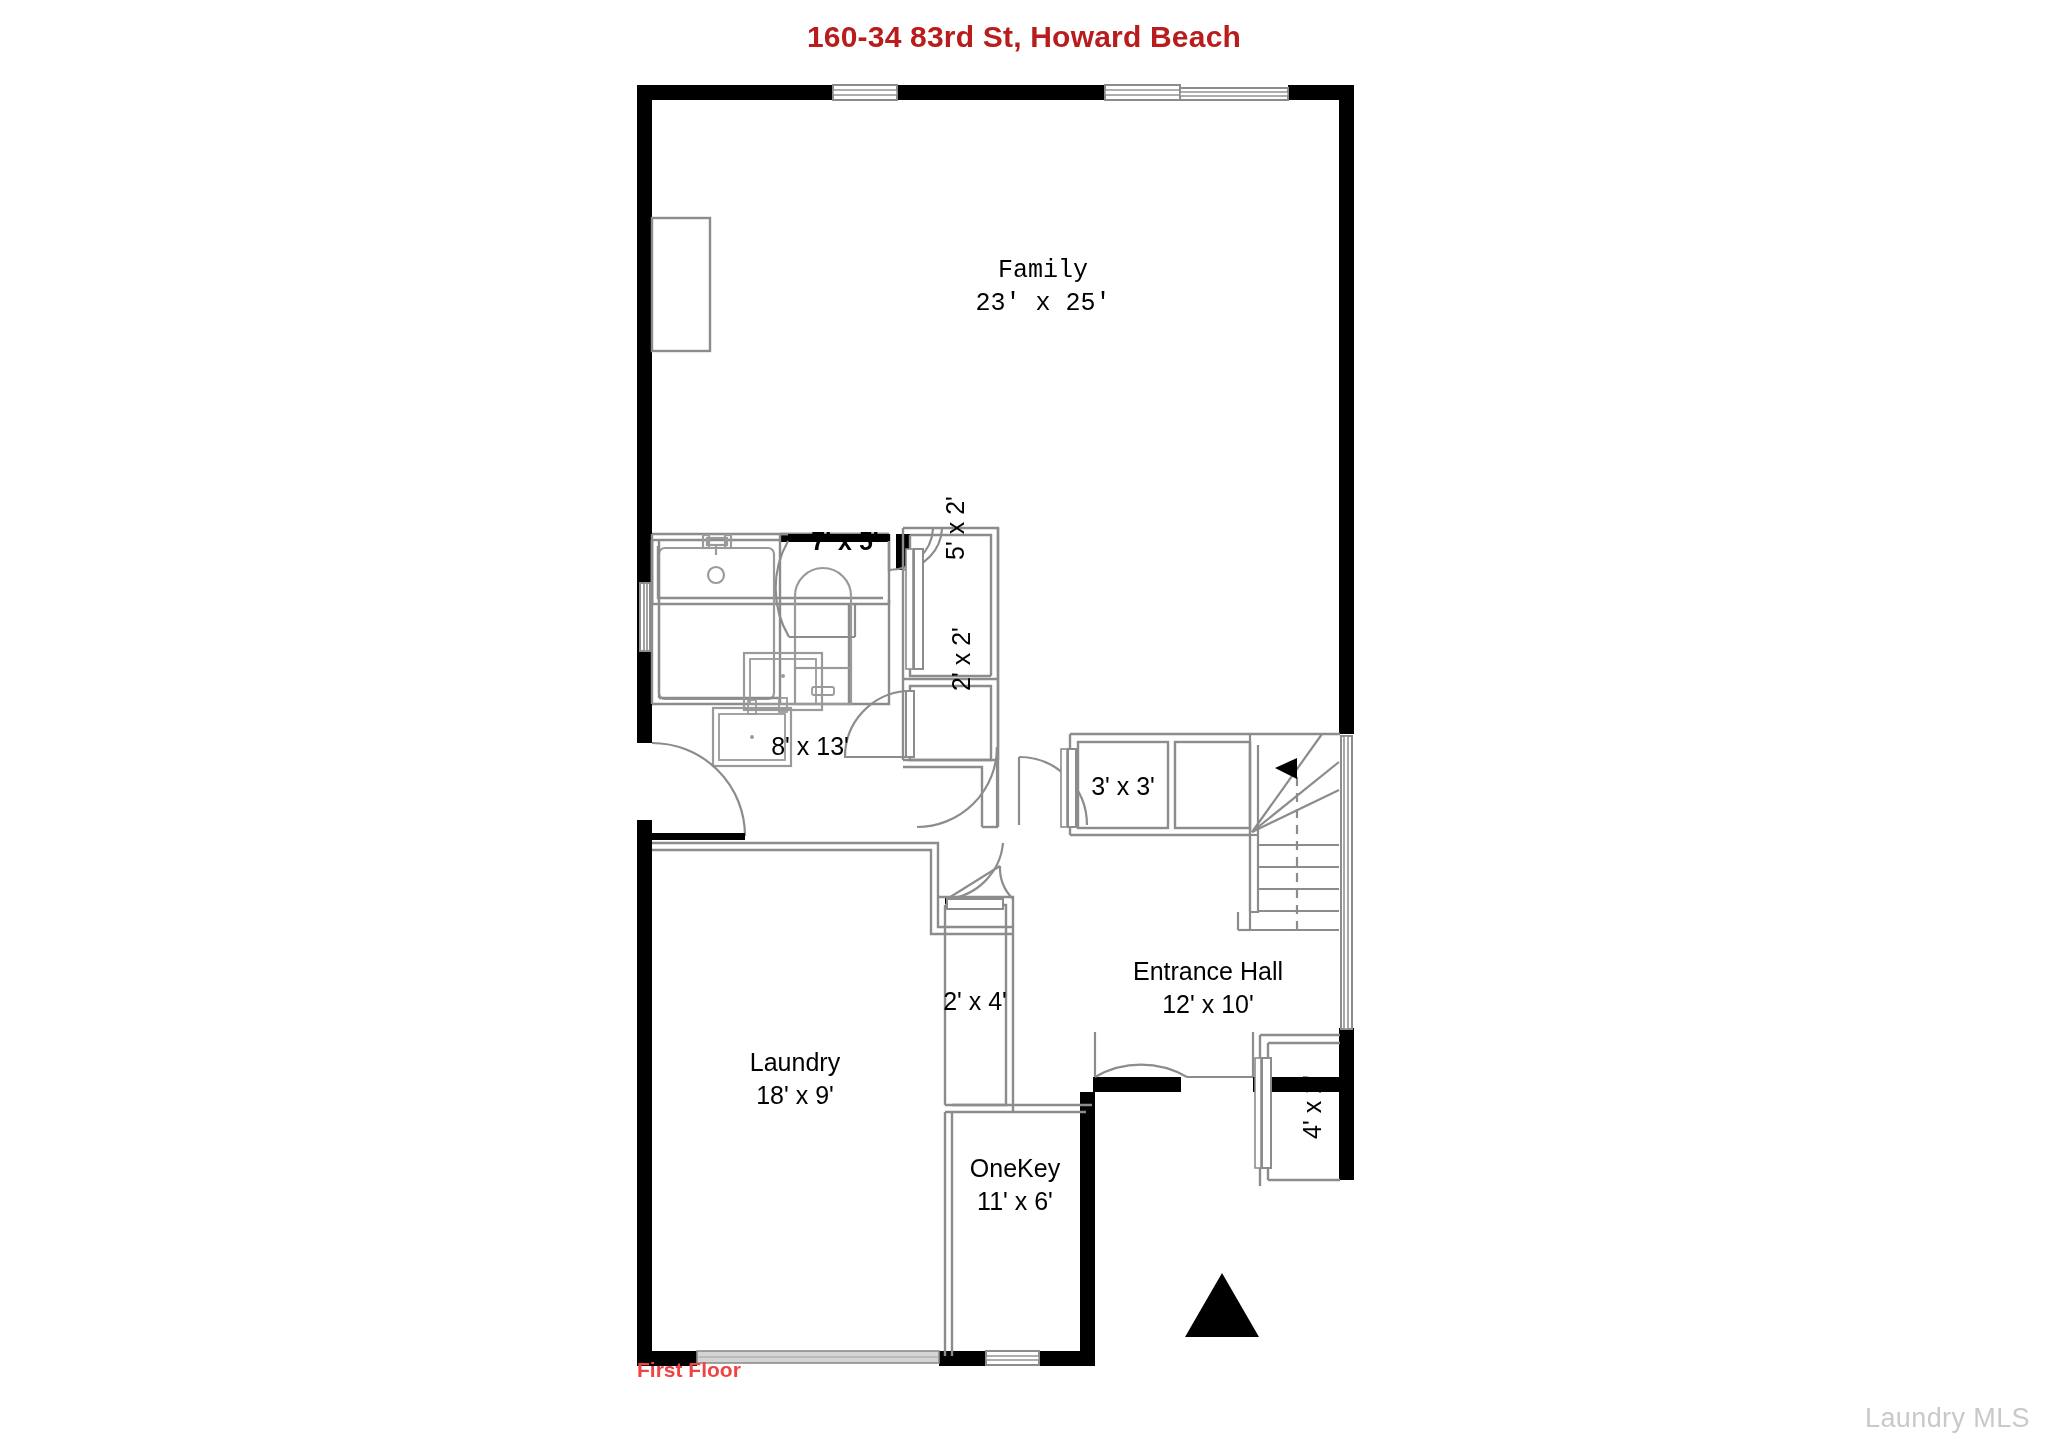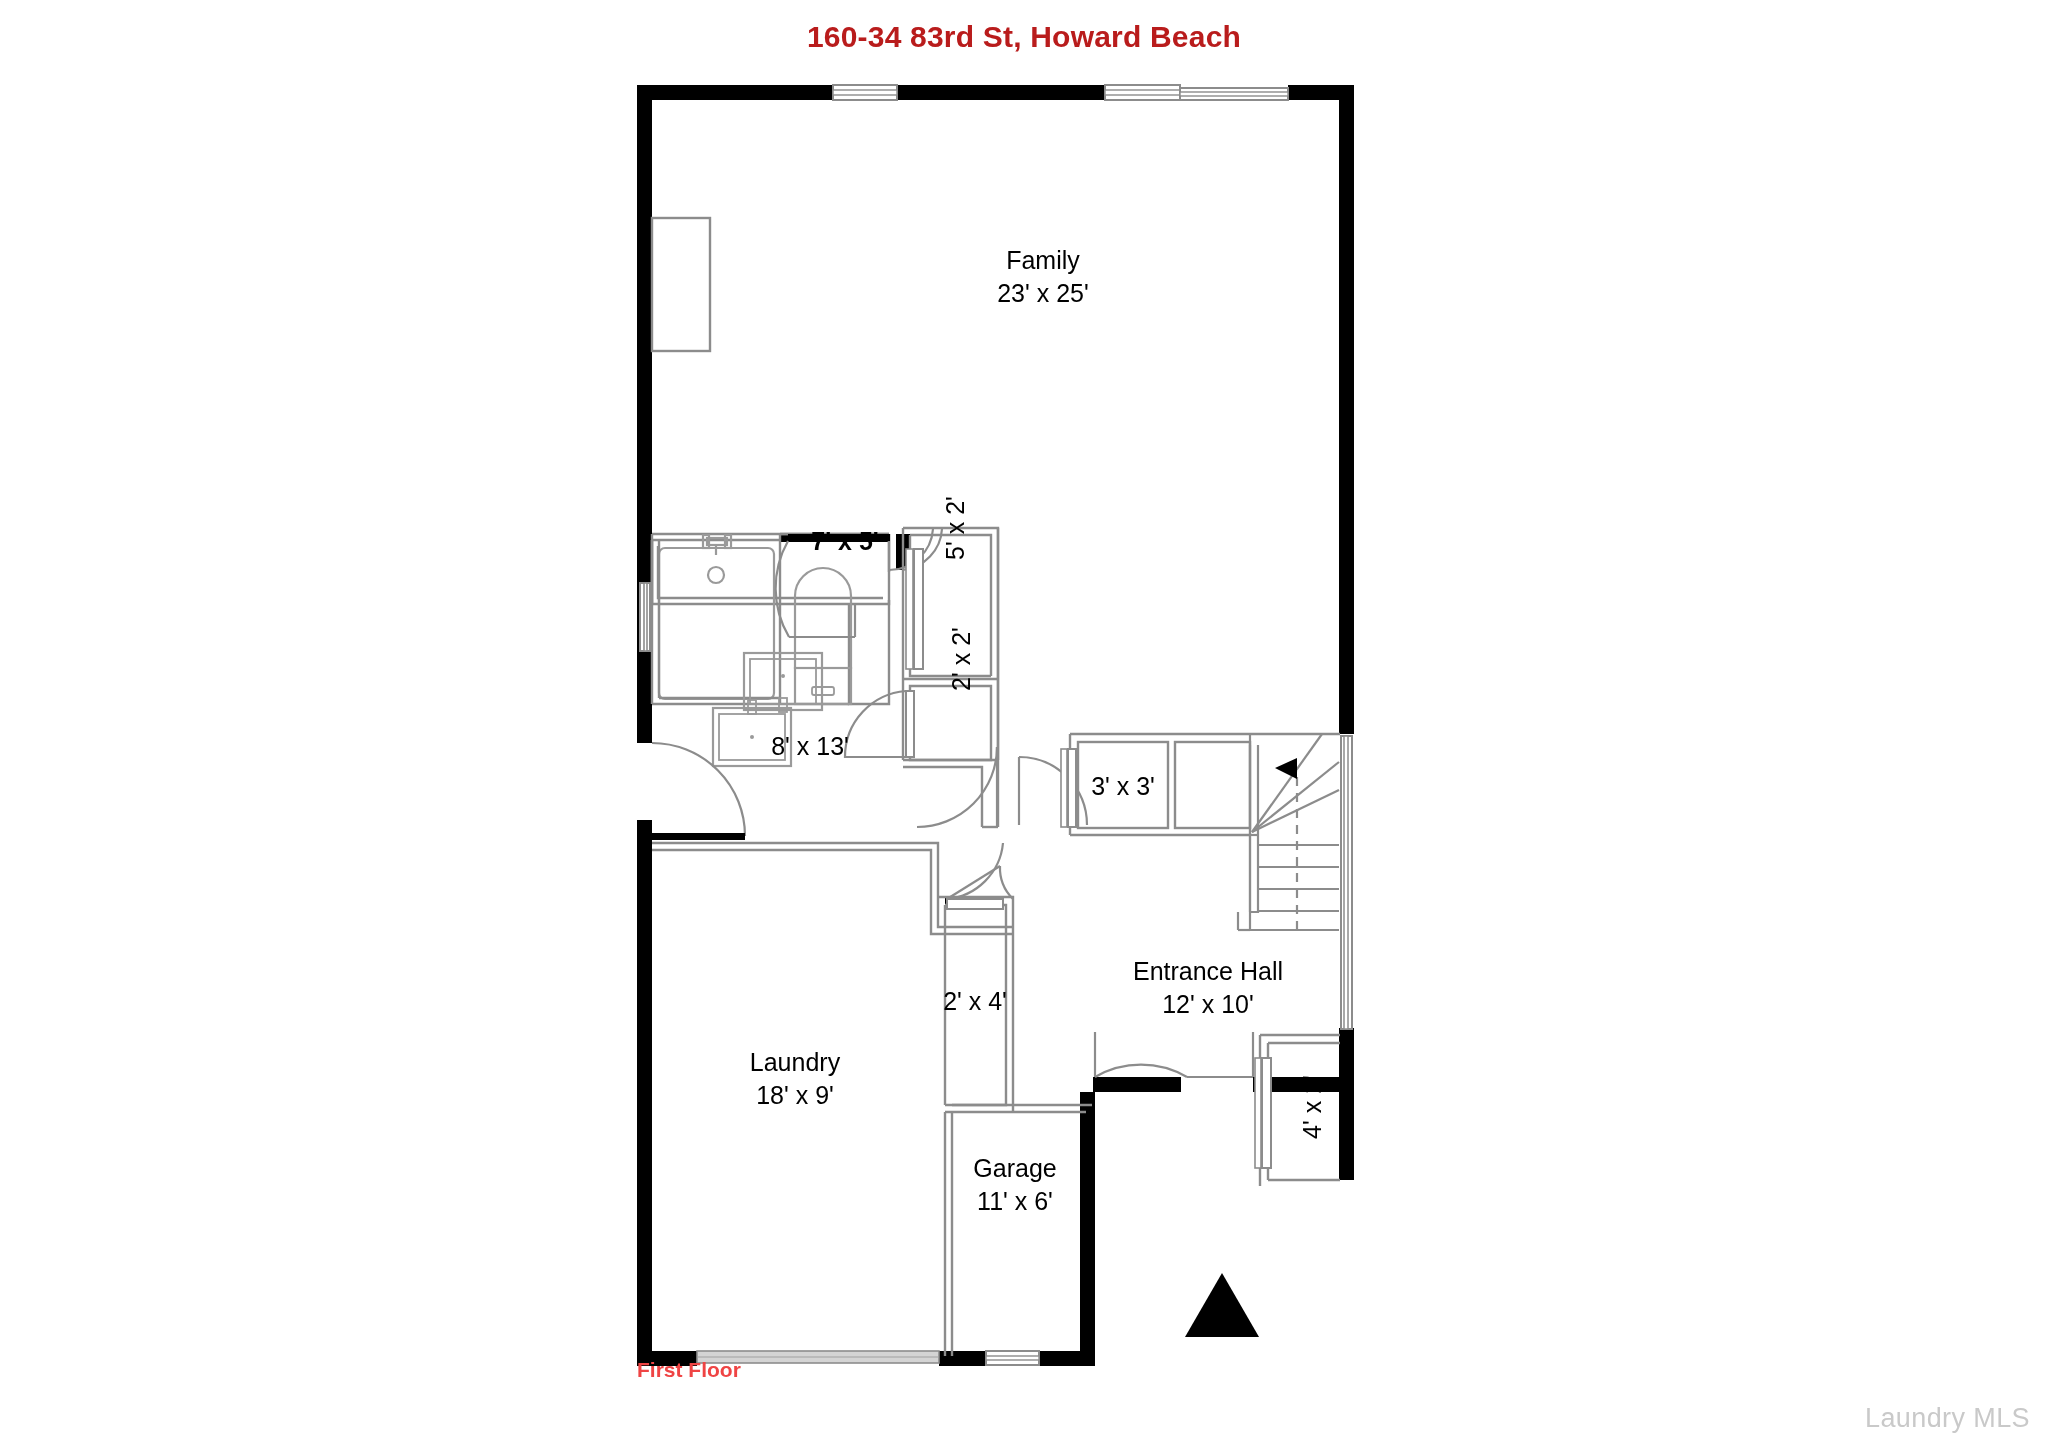--- a/index.html
+++ b/index.html
@@ -349,21 +349,21 @@
     <g>
       <rect x="652" y="218" width="58" height="133" fill="#ffffff" stroke="#8c8c8c" stroke-width="2.4"></rect>
     </g>
 
     <g>
       <polygon points="1222,1273 1185,1337 1259,1337" fill="#000000"></polygon>
     </g>
 
   </svg>
 
-  <div class="room-label" style="left:943px; top:244px; width:200px;">
+  <div class="room-label" style="left:943px; top:254px; width:200px;font-family:Liberation Mono, monospace;">
     <span class="nm">Family</span>
     <span class="dm">23' x 25'</span>
   </div>
 
   <div class="room-label" style="left:660px; top:510px; width:200px;">
     <span class="dm" style="position:relative; left:85px; top:15px;font-weight:bold;">7' x 5'</span>
   </div>
 
   <div class="room-label" style="left:710px; top:730px; width:200px;text-align:center;">
     <span class="dm">8' x 13'</span>
@@ -393,21 +393,21 @@
   <div class="room-label vert" style="left:1227px; top:1091px; width:170px; height:32px; line-height:32px;">
     <span class="dm">4' x 2'</span>
   </div>
 
   <div class="room-label" style="left:705px; top:1046px; width:180px;">
     <span class="nm">Laundry</span>
     <span class="dm">18' x 9'</span>
   </div>
 
   <div class="room-label" style="left:925px; top:1152px; width:180px;">
-    <span class="nm">Garage</span>
+    <span class="nm">OneKey</span>
     <span class="dm">11' x 6'</span>
   </div>
 
   <div class="floor-label">First Floor</div>
 
   <div class="watermark">Laundry MLS</div>
 
 </div>
 
 </body></html>

